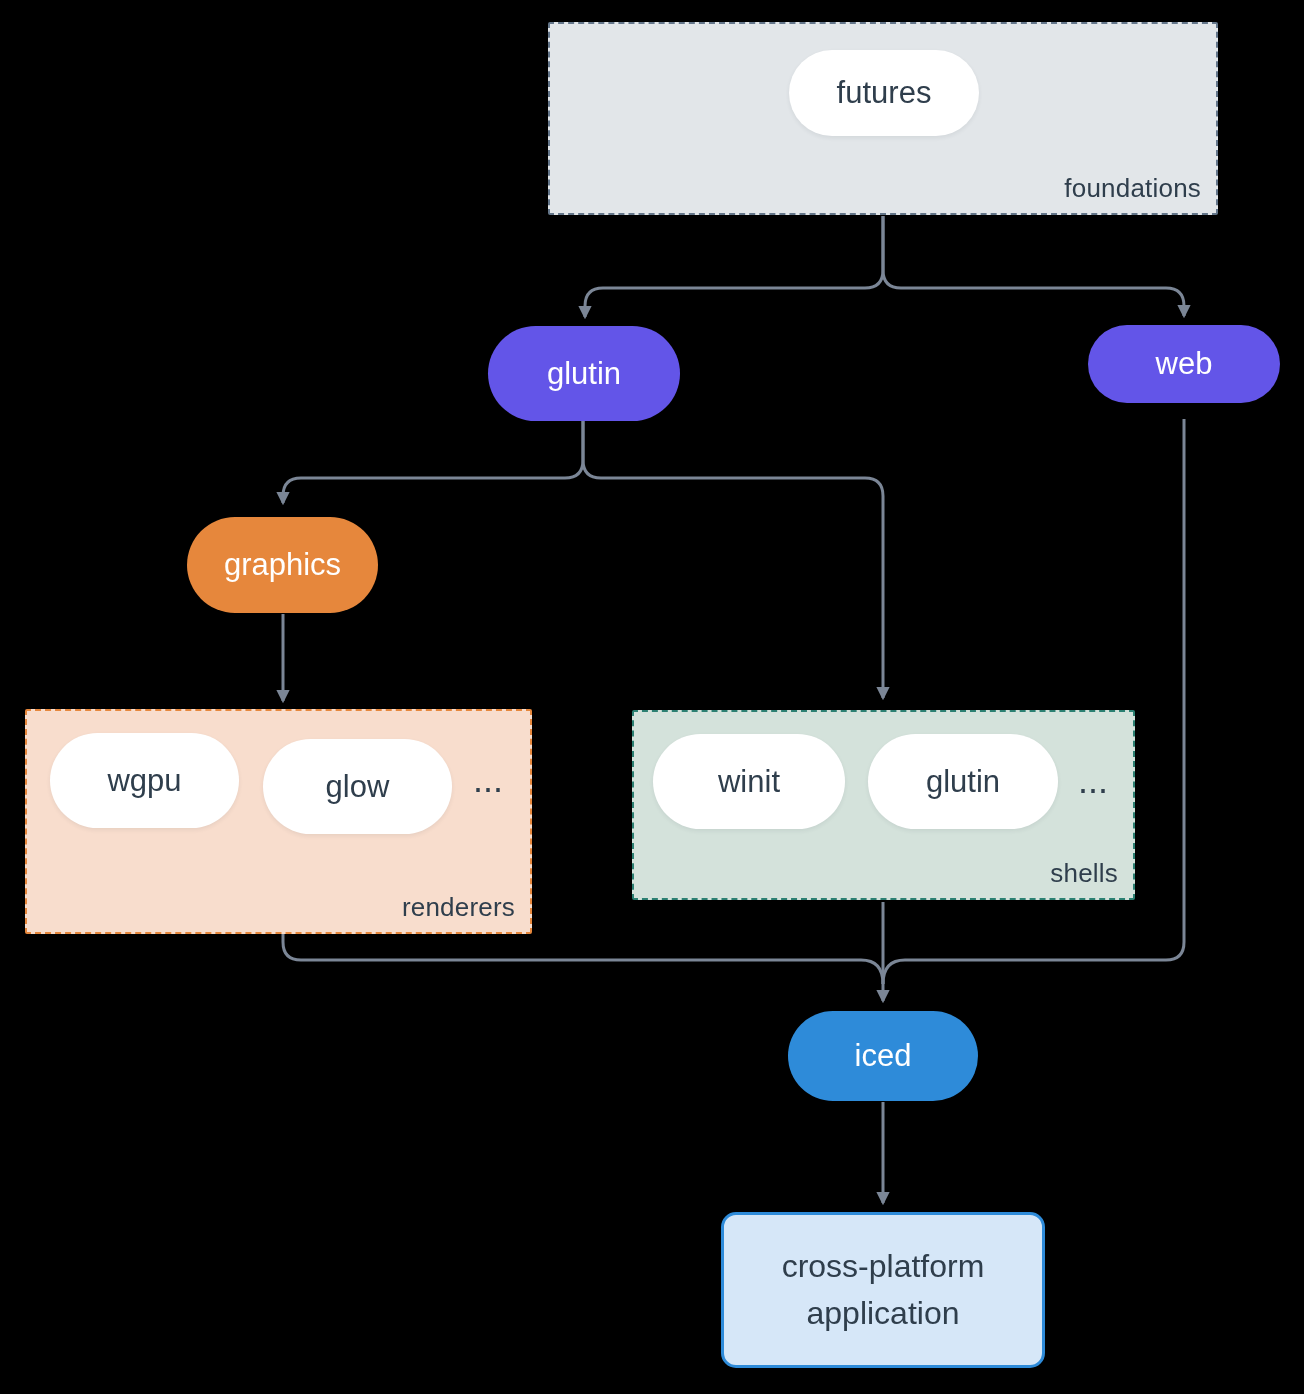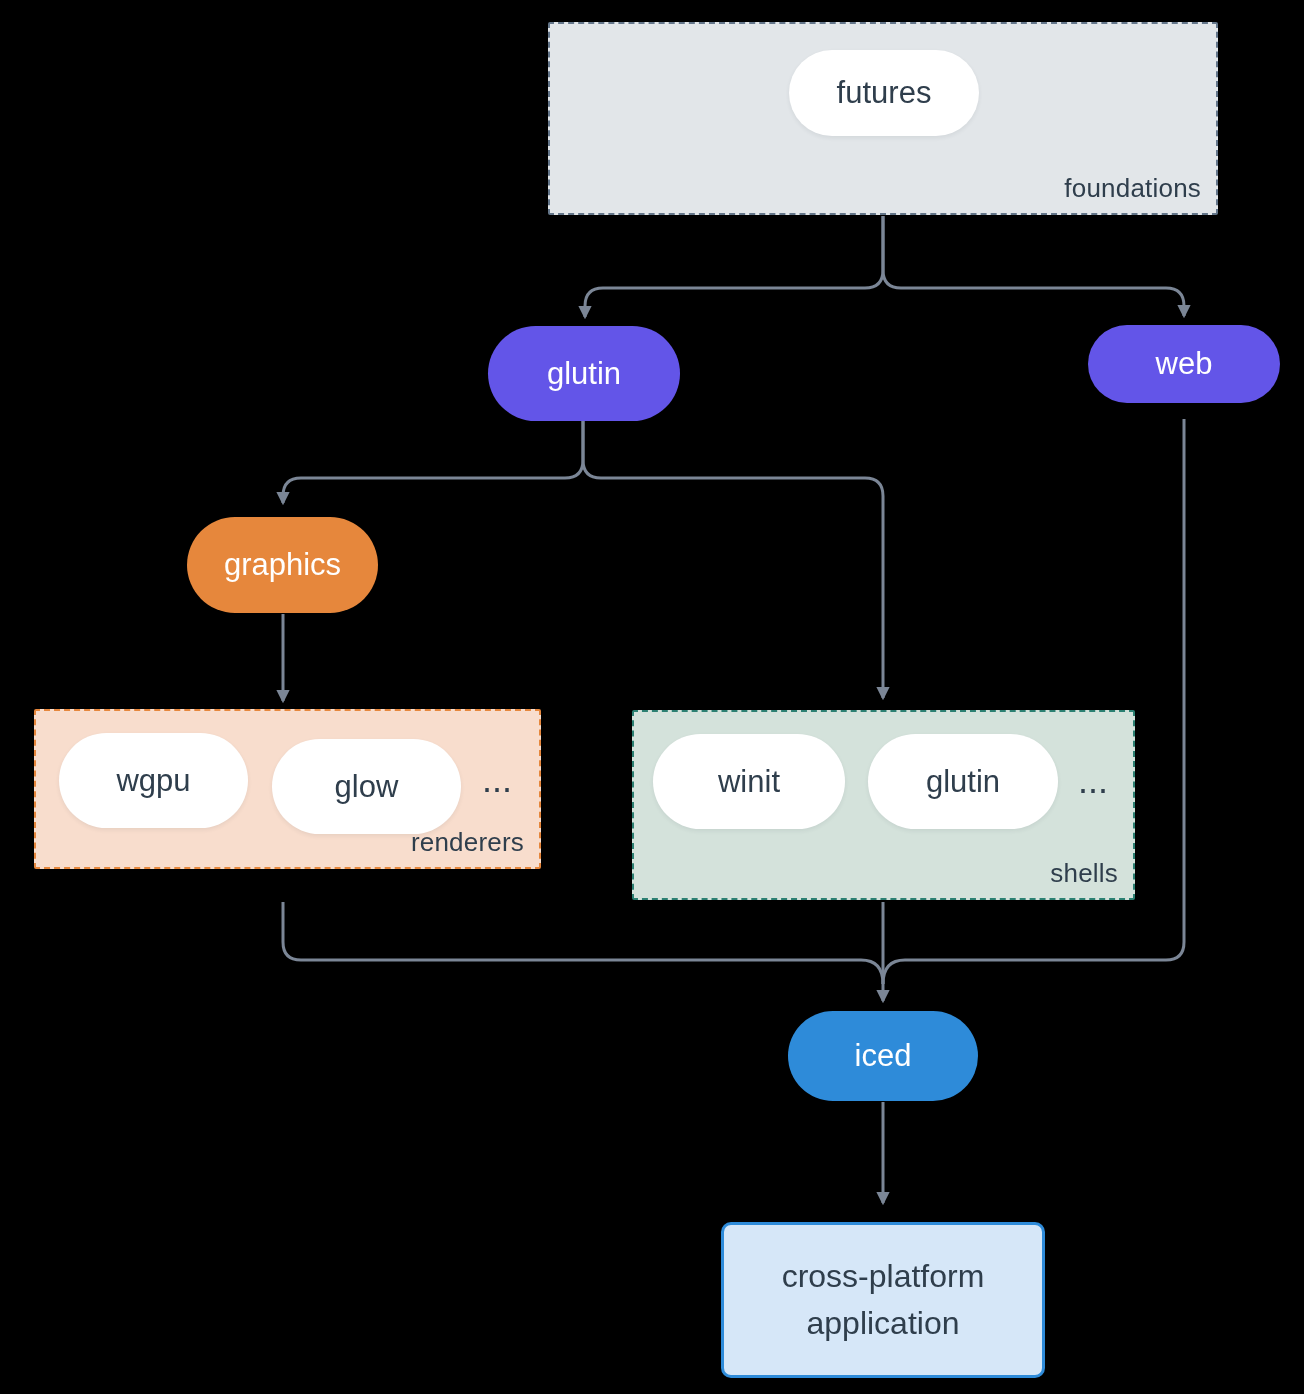--- a/index.html
+++ b/index.html
@@ -8,21 +8,21 @@
     position:relative; width:1304px; height:1394px;
     background: var(--c-background); overflow:hidden;
   }
   svg.wires { position:absolute; left:0; top:0; width:1304px; height:1394px; }
   svg.wires path { fill:none; stroke:var(--c-connector); stroke-width:3px; }
   #arrowhead path { fill:var(--c-connector); stroke:none; }
 
   .groupbox { position:absolute; box-sizing:border-box; border:2px dashed; border-radius:2px; }
   .groupbox.foundations { left:548px; top:22px; width:670px; height:193px;
     background:var(--c-foundations-fill); border-color:var(--c-foundations-border); }
-  .groupbox.renderers { left:34px; top:709px; width:507px; height:160px;
+  .groupbox.renderers { left:25px; top:709px; width:507px; height:225px;
     background:var(--c-renderers-fill); border-color:var(--c-renderers-border); }
   .groupbox.shells { left:632px; top:710px; width:503px; height:190px;
     background:var(--c-shells-fill); border-color:var(--c-shells-border); }
 
   .group-label { position:absolute; right:15px; bottom:9px; font-size:26px;
     color:var(--c-text-dark); letter-spacing:.2px; }
 
   .pill { position:absolute; display:flex; align-items:center; justify-content:center;
     border-radius:60px; font-size:31px; }
   .pill.white { background:var(--c-pill-fill); color:var(--c-text-dark);
@@ -45,22 +45,22 @@
 
   .node { position:absolute; display:flex; align-items:center; justify-content:center;
     border-radius:60px; color:var(--c-text-light); font-size:31px; }
   .node.native   { left:488px; top:326px; width:192px; height:95px; background:var(--c-purple); }
   .node.web      { left:1088px; top:325px; width:192px; height:78px; background:var(--c-purple); }
   .node.graphics { left:187px; top:517px; width:191px; height:96px; background:var(--c-orange); }
   .node.iced     { left:788px; top:1011px; width:190px; height:90px; background:var(--c-blue);text-align:center; }
 
   .appbox { position:absolute; left:721px; top:1212px; width:324px; height:156px;
     box-sizing:border-box; background:var(--c-app-fill); border:3px solid var(--c-app-border);
-    border-radius:10px; display:flex; flex-direction:column; align-items:center;
-    justify-content:center; color:var(--c-text-dark); font-size:32px; line-height:47px;margin-top:10px; }
+    border-radius:15px; display:flex; flex-direction:column; align-items:center;
+    justify-content:center; color:var(--c-text-dark); font-size:32px; line-height:47px; }
 </style>
 </head>
 <body>
 
 <div class="stage">
 
   <svg class="wires" viewBox="0 0 1304 1394" xmlns="http://www.w3.org/2000/svg">
     <defs>
       <marker id="arrowhead" viewBox="0 0 9 9" markerWidth="4.5" markerHeight="4.5" refX="7.5" refY="4.5" orient="auto" markerUnits="strokeWidth">
         <path d="M0,0 L9,4.5 L0,9 Z"></path>

